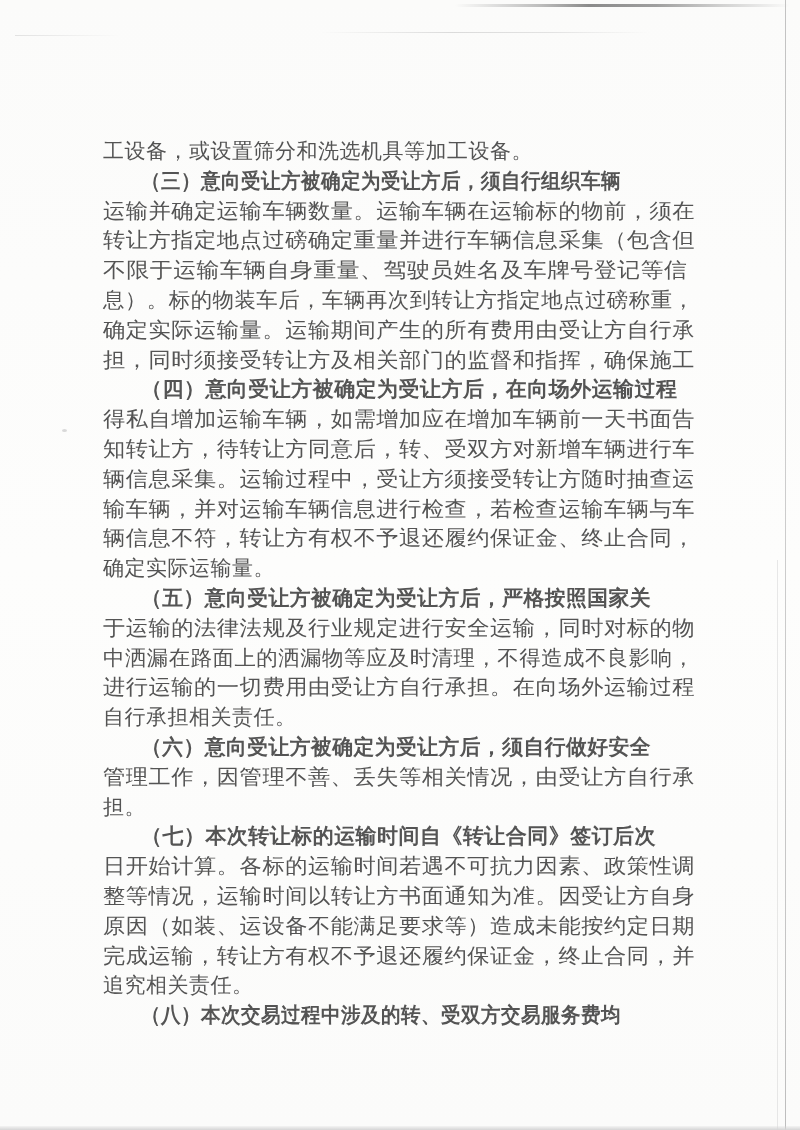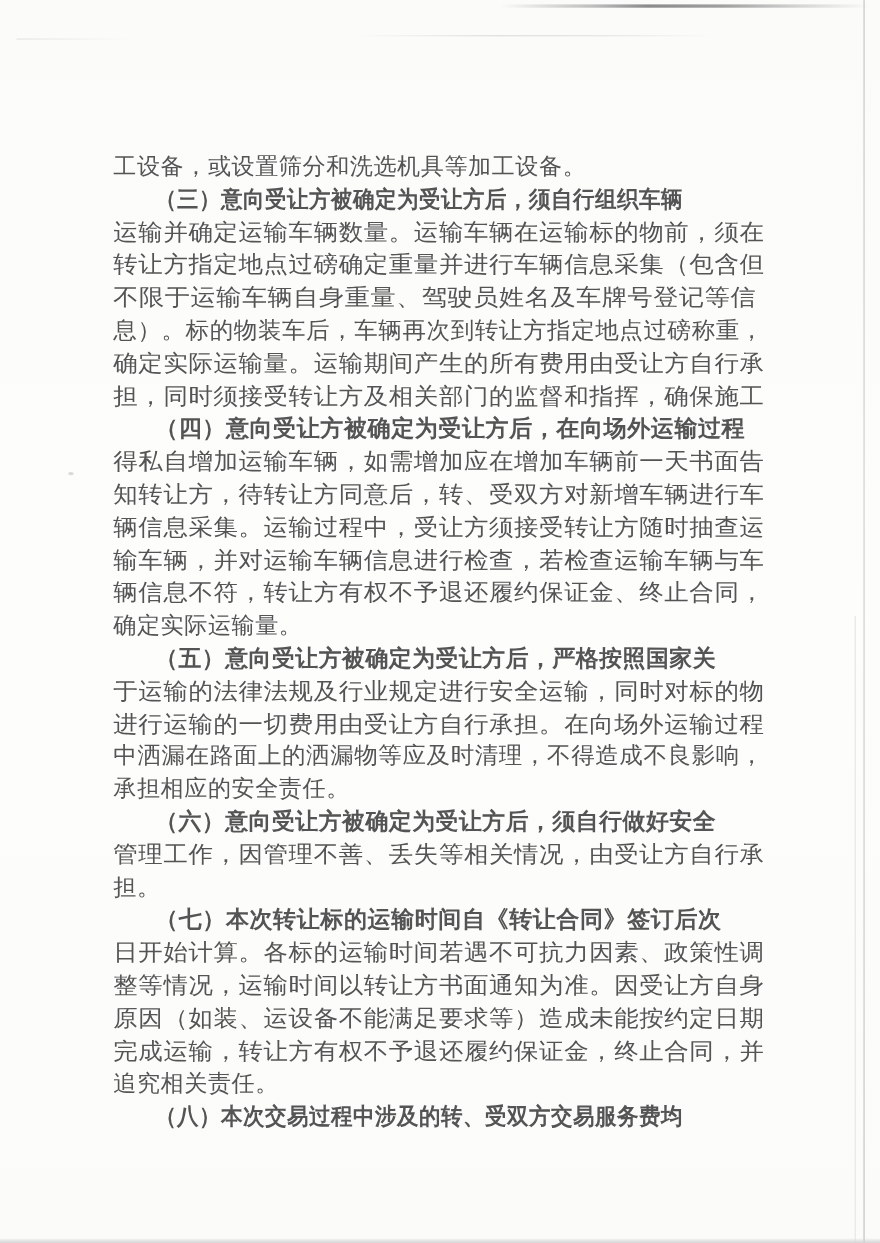--- a/index.html
+++ b/index.html
@@ -75,23 +75,23 @@
     <p class="ln ind"><span class="fit" style="transform: scaleX(0.998062);">（四）意向受让方被确定为受让方后，在向场外运输过程</span></p>
     <p class="ln"><span class="fit" style="transform: scaleX(1.05903);">得私自增加运输车辆，如需增加应在增加车辆前一天书面告</span></p>
     <p class="ln"><span class="fit" style="transform: scaleX(1.05903);">知转让方，待转让方同意后，转、受双方对新增车辆进行车</span></p>
     <p class="ln"><span class="fit" style="transform: scaleX(1.05903);">辆信息采集。运输过程中，受让方须接受转让方随时抽查运</span></p>
     <p class="ln"><span class="fit" style="transform: scaleX(1.05903);">输车辆，并对运输车辆信息进行检查，若检查运输车辆与车</span></p>
     <p class="ln"><span class="fit" style="transform: scaleX(1.05903);">辆信息不符，转让方有权不予退还履约保证金、终止合同，</span></p>
     <p class="ln"><span class="fit">确定实际运输量。</span></p>
 
     <p class="ln ind"><span class="fit" style="transform: scaleX(0.988372);">（五）意向受让方被确定为受让方后，严格按照国家关</span></p>
     <p class="ln"><span class="fit" style="transform: scaleX(1.05903);">于运输的法律法规及行业规定进行安全运输，同时对标的物</span></p>
+    <p class="ln"><span class="fit" style="transform: scaleX(1.01893);">中洒漏在路面上的洒漏物等应及时清理，不得造成不良影响，</span></p>
     <p class="ln"><span class="fit" style="transform: scaleX(1.05903);">进行运输的一切费用由受让方自行承担。在向场外运输过程</span></p>
-    <p class="ln"><span class="fit" style="transform: scaleX(1.01893);">中洒漏在路面上的洒漏物等应及时清理，不得造成不良影响，</span></p>
-    <p class="ln"><span class="fit">承担相应的安全责任。</span></p>
+    <p class="ln"><span class="fit">自行承担相关责任。</span></p>
 
     <p class="ln ind"><span class="fit" style="transform: scaleX(0.988372);">（六）意向受让方被确定为受让方后，须自行做好安全</span></p>
     <p class="ln"><span class="fit" style="transform: scaleX(1.05903);">管理工作，因管理不善、丢失等相关情况，由受让方自行承</span></p>
     <p class="ln"><span class="fit">担。</span></p>
 
     <p class="ln ind"><span class="fit" style="transform: scaleX(0.998062);">（七）本次转让标的运输时间自《转让合同》签订后次</span></p>
     <p class="ln"><span class="fit" style="transform: scaleX(1.05903);">日开始计算。各标的运输时间若遇不可抗力因素、政策性调</span></p>
     <p class="ln"><span class="fit" style="transform: scaleX(1.05903);">整等情况，运输时间以转让方书面通知为准。因受让方自身</span></p>
     <p class="ln"><span class="fit" style="transform: scaleX(1.05903);">原因（如装、运设备不能满足要求等）造成未能按约定日期</span></p>
     <p class="ln"><span class="fit" style="transform: scaleX(1.05903);">完成运输，转让方有权不予退还履约保证金，终止合同，并</span></p>

